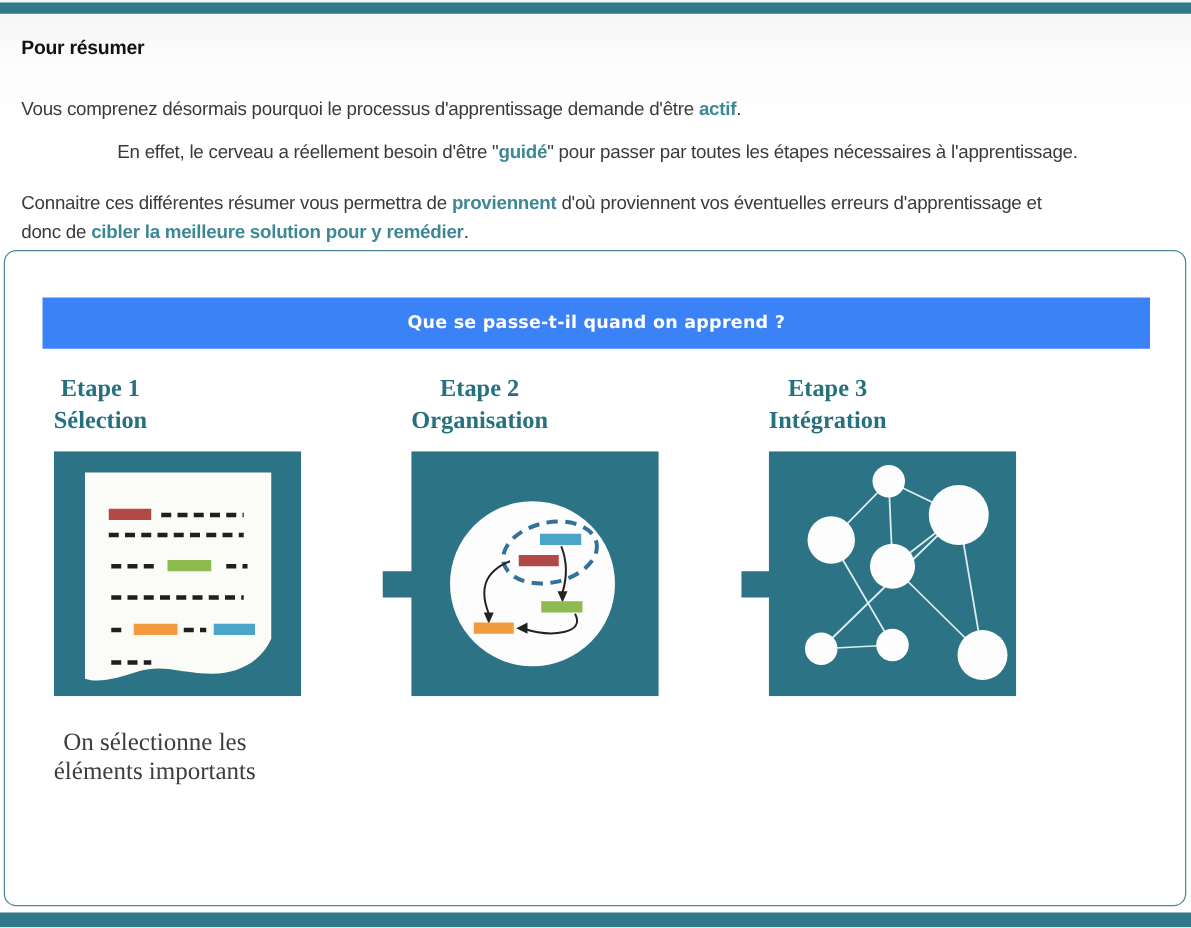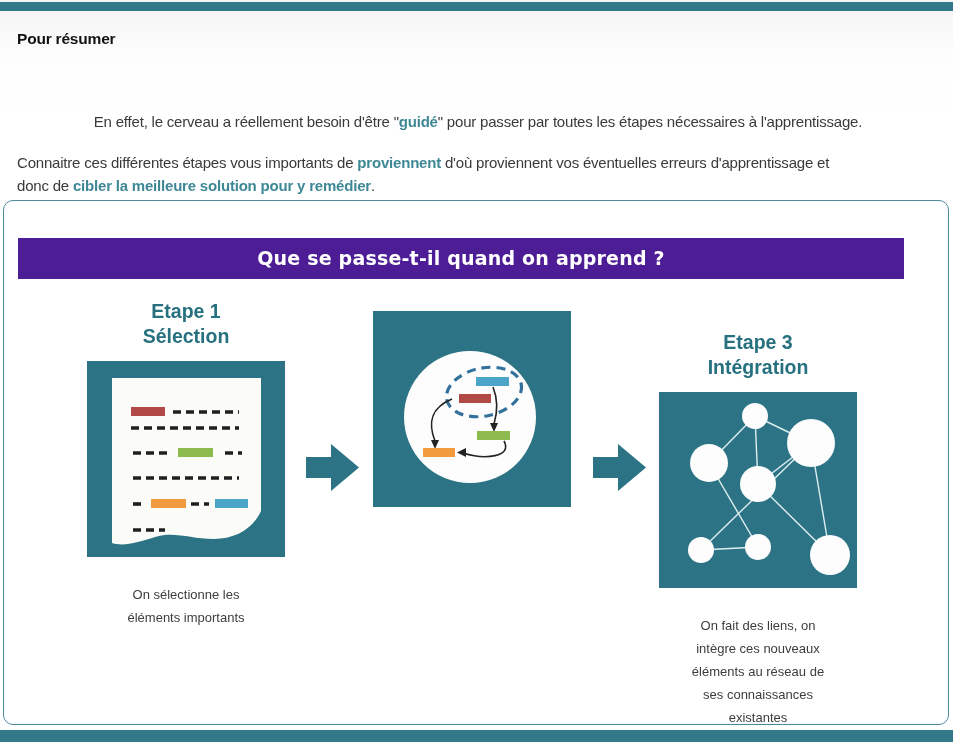--- a/index.html
+++ b/index.html
@@ -11,46 +11,47 @@
   #bottom-bar{top:730px;height:12px;}
   .intro{position:absolute;left:17px;width:922px;color:#3a3a3a;
          font-size:15px;line-height:23px;letter-spacing:-0.2px;}
   #intro-heading{top:27px;font-size:15.5px;font-weight:bold;color:#121212;}
   #para-1{top:61px;}
   #para-2{top:95px;text-align:center;}
   #para-3{top:136px;white-space:pre-line;}
   .accent{color:#3e8896;font-weight:bold;}
   #card{position:absolute;left:3px;top:200px;width:944px;height:523px;
         background:#ffffff;border:1px solid #4d8a9c;border-radius:10px;}
-  #banner{position:absolute;left:14px;top:37px;width:886px;height:41px;
-          background:#4c1d95;color:#ffffff;font-family:"DejaVu Sans",sans-serif;
-          font-weight:bold;font-size:19px;line-height:41px;text-align:center;
+  #banner{position:absolute;left:30px;top:37px;width:886px;height:41px;
+          background:#3b82f6;color:#ffffff;font-family:"DejaVu Sans",sans-serif;
+          font-weight:bold;font-size:14px;line-height:41px;text-align:center;
           letter-spacing:0.2px;}
   .step-col{position:absolute;top:98px;width:286px;display:flex;
-            flex-direction:column;align-items:center;
-            font-family:Liberation Sans, sans-serif;}
-  #step-col-1{left:39px;} #step-col-2{left:325px;} #step-col-3{left:611px;margin-top:31px;}
+            flex-direction:column;align-items:flex-start;
+            font-family:Liberation Serif, serif;}
+  #step-col-1{left:39px;} #step-col-2{left:325px;} #step-col-3{left:611px;}
   .step-title{white-space:pre-line;text-align:center;color:#26707f;
               font-weight:bold;font-size:19.5px;line-height:25px;}
   .step-square{margin-top:12px;width:198px;height:196px;display:block;}
   .step-caption{margin-top:26px;white-space:pre-line;text-align:center;
-                color:#3d3d3c;font-size:13px;line-height:23px;}
+                color:#3d3d3c;font-size:20px;line-height:23px;}
   .flow-arrow{position:absolute;top:243px;width:53px;height:47px;}
   #flow-arrow-1{left:302px;} #flow-arrow-2{left:589px;}
 </style>
 </head>
 <body>
 
 <div id="screen">
 
   <div id="top-bar" class="hbar"></div>
 
   <div id="intro-heading" class="intro">Pour résumer</div>
+  <p id="para-1" class="intro"><span>Vous comprenez désormais pourquoi le processus d'apprentissage demande d'être </span><span class="accent">actif</span><span>.</span></p>
   <p id="para-2" class="intro"><span>En effet, le cerveau a réellement besoin d'être "</span><span class="accent">guidé</span><span>" pour passer par toutes les étapes nécessaires à l'apprentissage.</span></p>
-  <p id="para-3" class="intro"><span>Connaitre ces différentes étapes vous importants de </span><span class="accent">proviennent</span><span> d'où proviennent vos éventuelles erreurs d'apprentissage et
+  <p id="para-3" class="intro"><span>Connaitre ces différentes résumer vous permettra de </span><span class="accent">proviennent</span><span> d'où proviennent vos éventuelles erreurs d'apprentissage et
 donc de </span><span class="accent">cibler la meilleure solution pour y remédier</span><span>.</span></p>
 
   <div id="card">
 
     <div id="banner">Que se passe-t-il quand on apprend ?</div>
 
     <div id="step-col-1" class="step-col">
       <div class="step-title">Etape 1
 Sélection</div>
       <svg class="step-square" viewBox="0 0 198 196">
@@ -73,20 +74,22 @@
       </svg>
       <div class="step-caption">On sélectionne les
 éléments importants</div>
     </div>
 
     <svg id="flow-arrow-1" class="flow-arrow" viewBox="0 0 53 47">
       <polygon points="0,13 25,13 25,0 53,23.5 25,47 25,34 0,34" fill="#2c7485"></polygon>
     </svg>
 
     <div id="step-col-2" class="step-col">
+      <div class="step-title">Etape 2
+Organisation</div>
       <svg class="step-square" viewBox="0 0 198 196">
         <rect x="0" y="0" width="198" height="196" fill="#2c7485"></rect>
         <circle cx="97" cy="106" r="66" fill="#fdfdfd"></circle>
         <ellipse cx="111" cy="81" rx="38" ry="24" fill="none" stroke="#33719d" stroke-width="3.2" stroke-dasharray="9 6" transform="rotate(-12 111 81)"></ellipse>
         <g stroke="#222222" stroke-width="1.6" fill="none">
           <path d="M79,88 C57,97 55,112 62,130"></path>
           <path d="M120,76 C126,91 124,103 121,113"></path>
           <path d="M131,130 C140,146 112,149 90,142"></path>
         </g>
         <g fill="#222222">
@@ -124,24 +127,19 @@
         <g fill="#fdfdfd">
           <circle cx="96" cy="24" r="13"></circle>
           <circle cx="152" cy="51" r="24"></circle>
           <circle cx="50" cy="71" r="19"></circle>
           <circle cx="99" cy="92" r="18"></circle>
           <circle cx="42" cy="158" r="13"></circle>
           <circle cx="99" cy="155" r="13"></circle>
           <circle cx="171" cy="163" r="20"></circle>
         </g>
       </svg>
-      <div class="step-caption">On fait des liens, on
-intègre ces nouveaux
-éléments au réseau de
-ses connaissances
-existantes</div>
     </div>
 
   </div>
 
   <div id="bottom-bar" class="hbar"></div>
 
 </div>
 
 </body></html>

